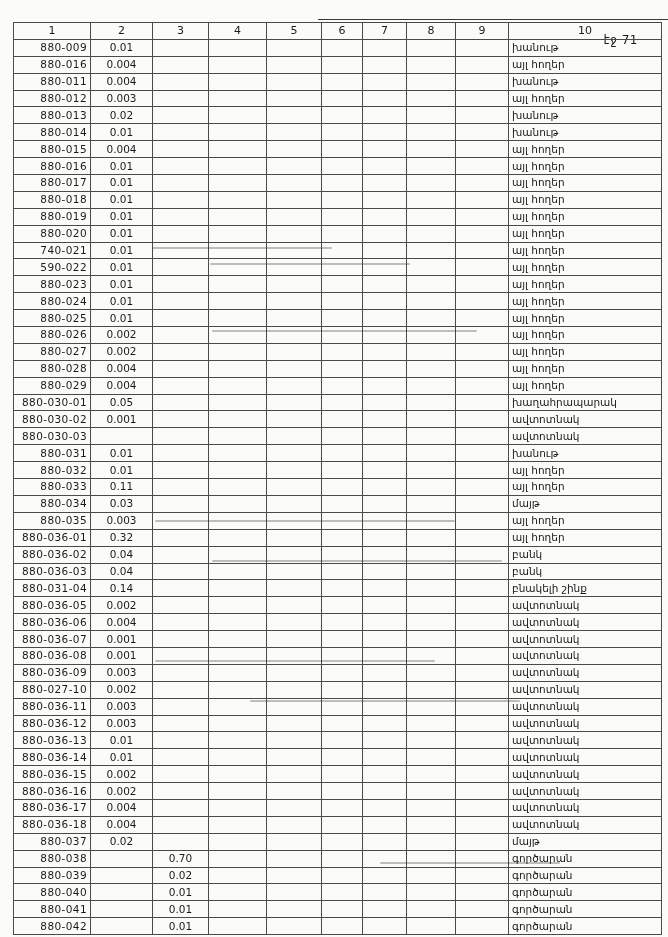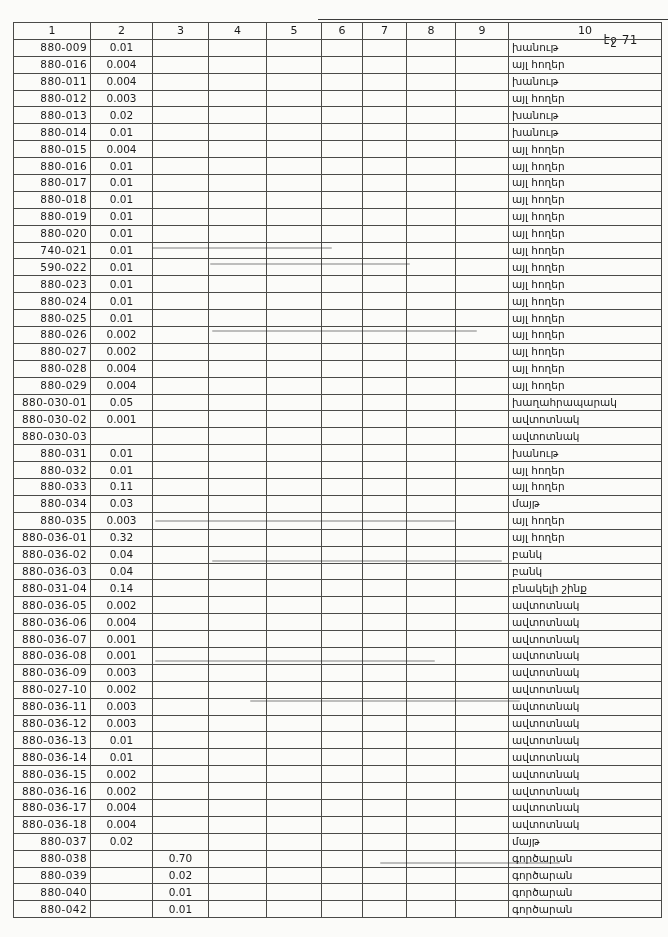--- a/index.html
+++ b/index.html
@@ -719,20 +719,32 @@
           <td class="c-num">0.01</td>
           <td class="c-e"></td>
           <td class="c-e"></td>
           <td class="c-e"></td>
           <td class="c-e"></td>
           <td class="c-e"></td>
           <td class="c-e"></td>
           <td class="c-label">գործարան</td>
         </tr>
         <tr>
+          <td class="c-code">880-041</td>
+          <td class="c-num"></td>
+          <td class="c-num">0.01</td>
+          <td class="c-e"></td>
+          <td class="c-e"></td>
+          <td class="c-e"></td>
+          <td class="c-e"></td>
+          <td class="c-e"></td>
+          <td class="c-e"></td>
+          <td class="c-label">գործարան</td>
+        </tr>
+        <tr>
           <td class="c-code">880-042</td>
           <td class="c-num"></td>
           <td class="c-num">0.01</td>
           <td class="c-e"></td>
           <td class="c-e"></td>
           <td class="c-e"></td>
           <td class="c-e"></td>
           <td class="c-e"></td>
           <td class="c-e"></td>
           <td class="c-label">գործարան</td>

